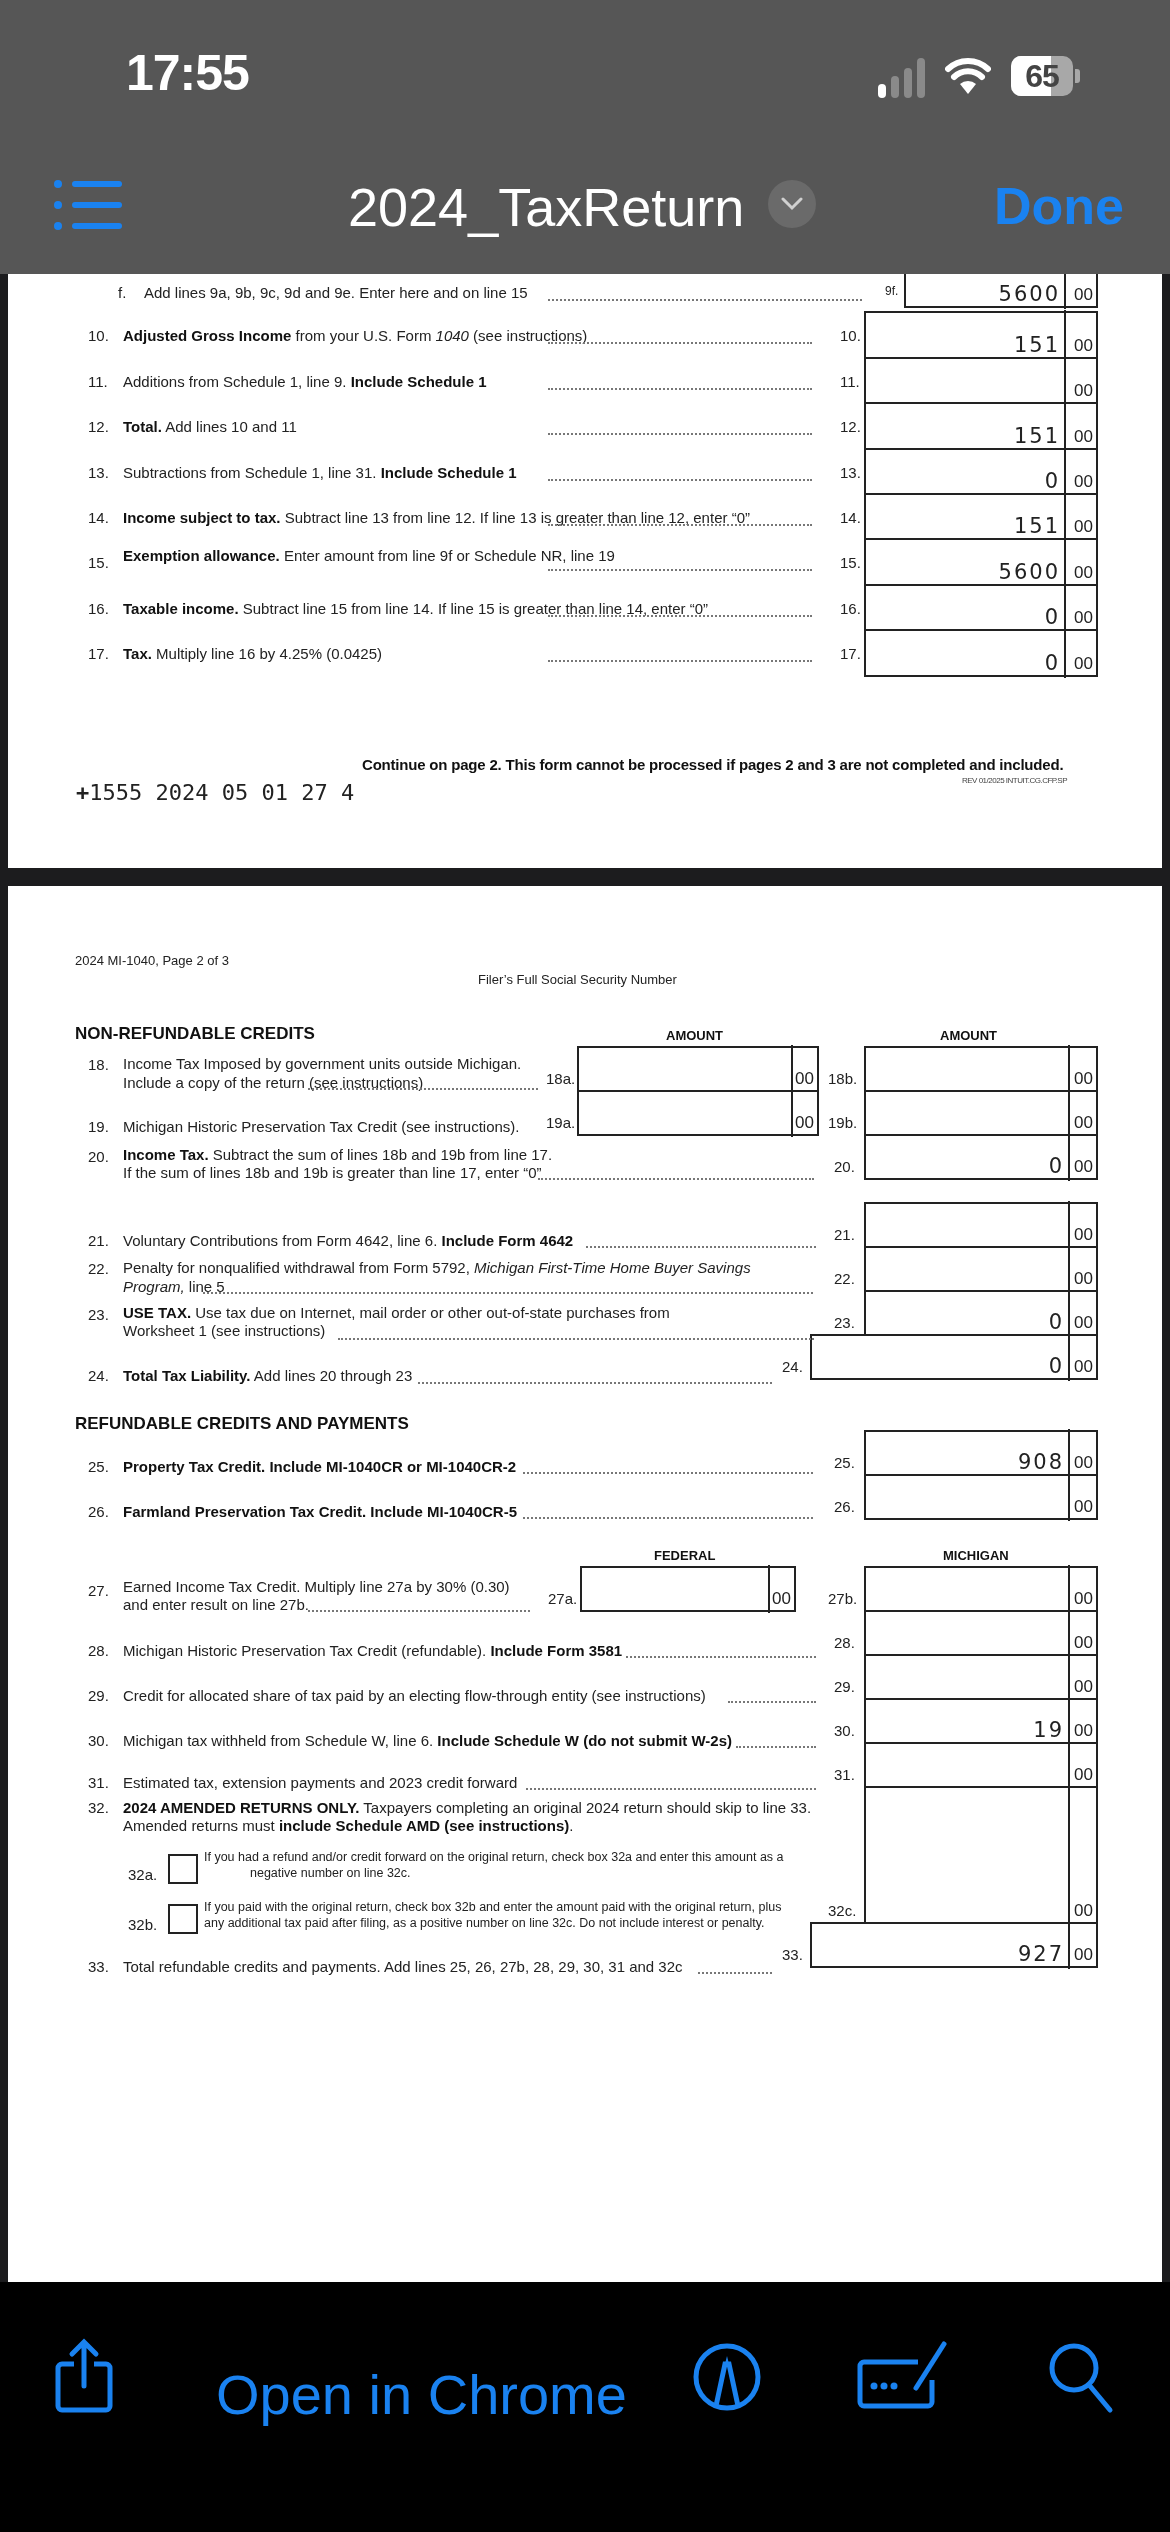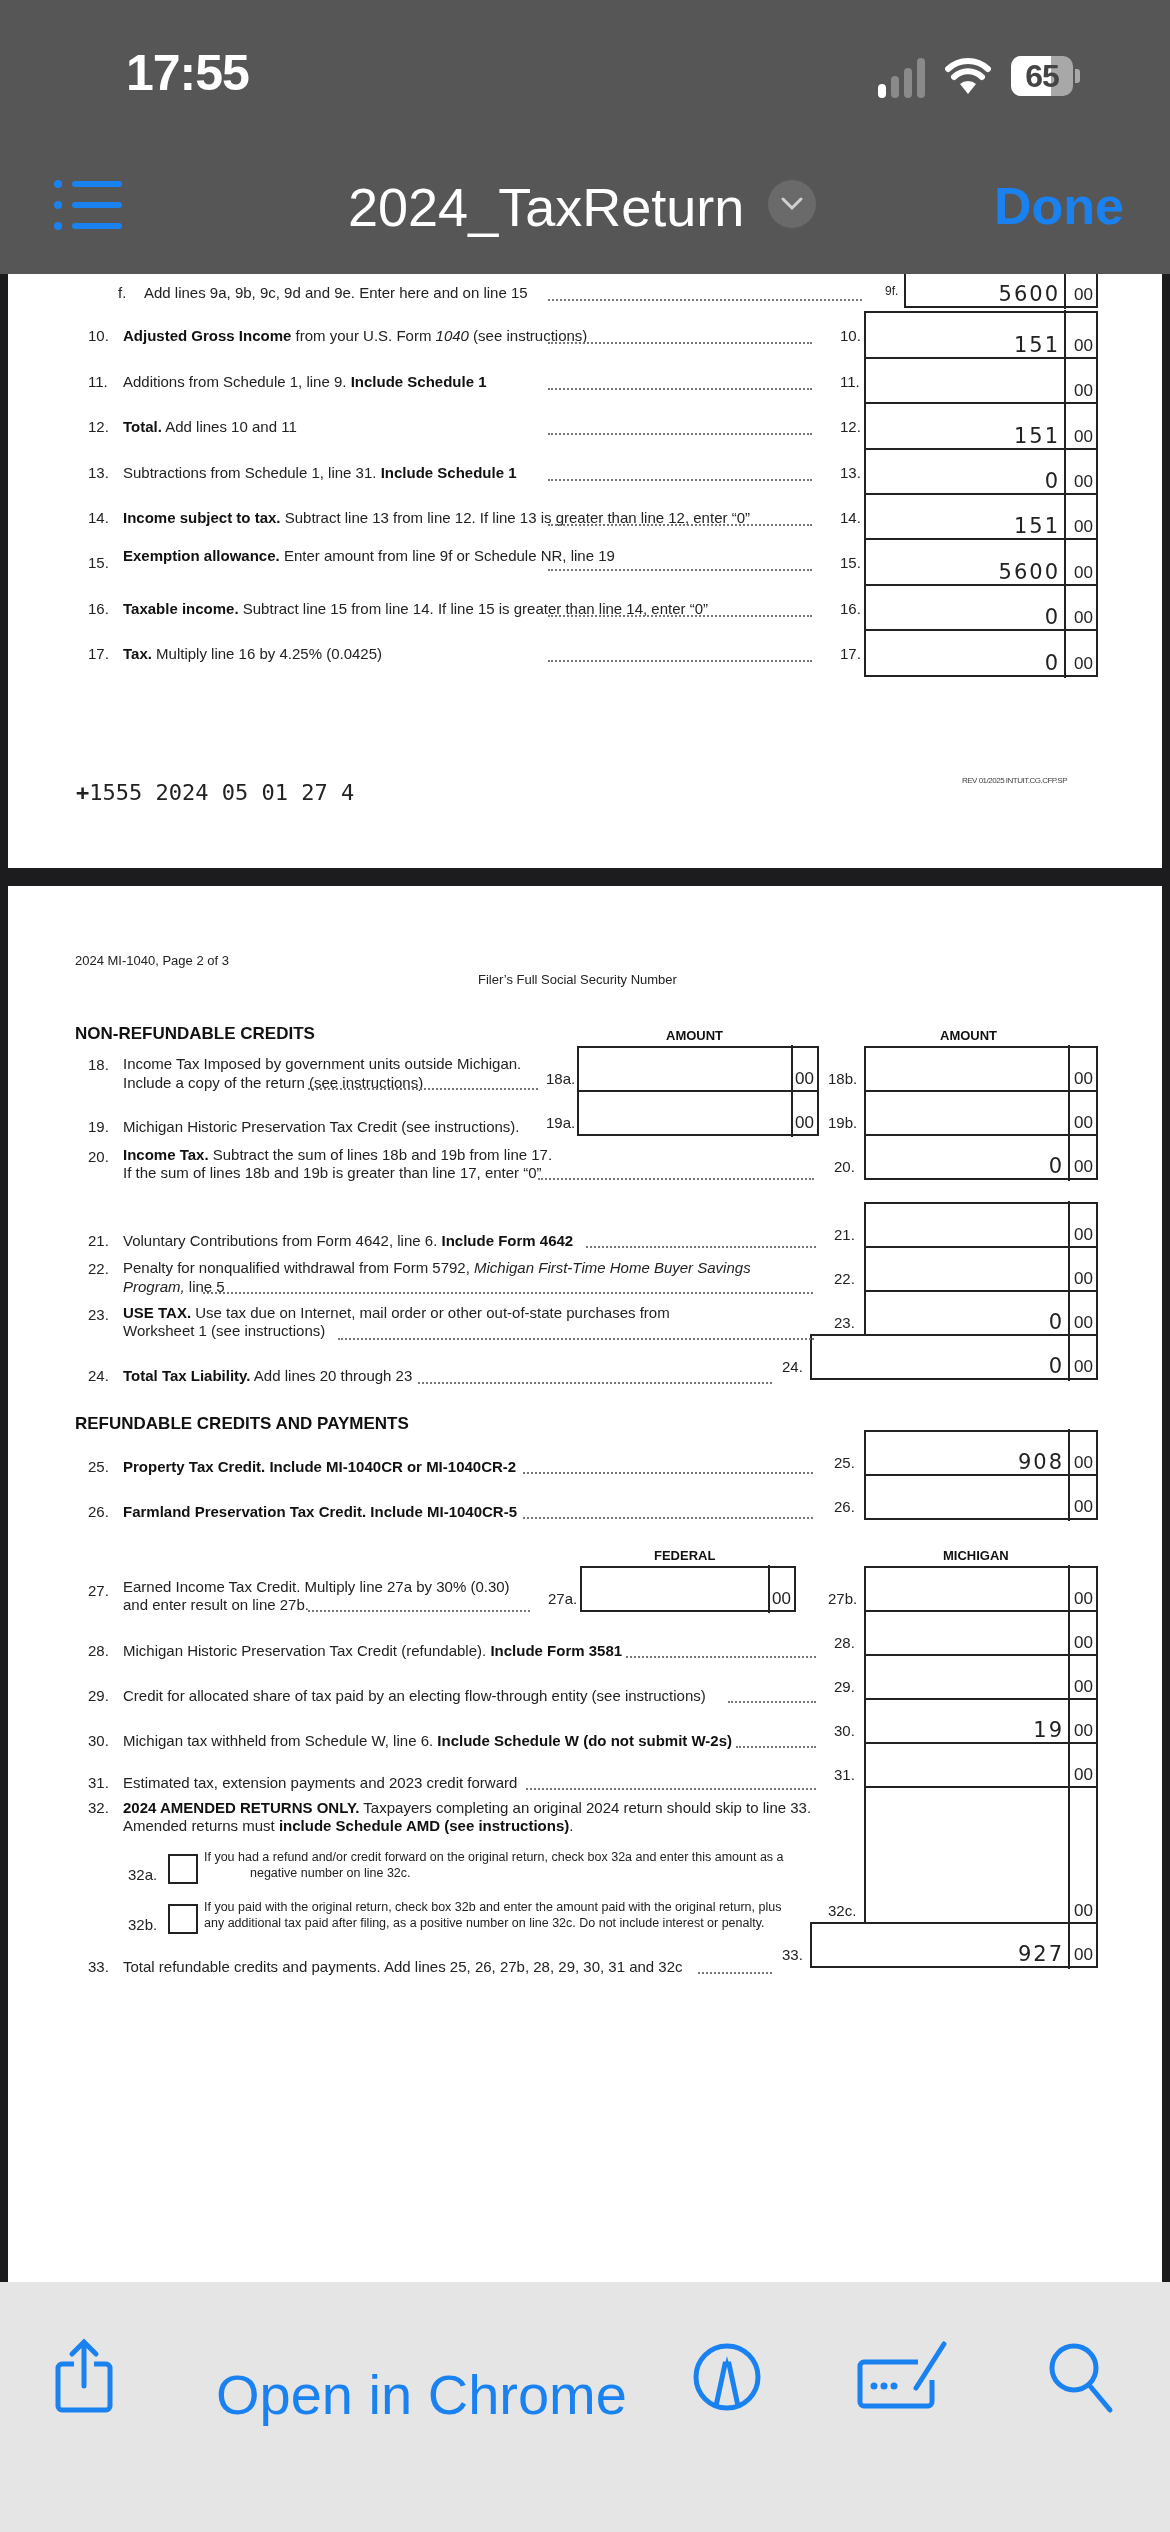--- a/index.html
+++ b/index.html
@@ -37,21 +37,21 @@
   .dots { position: absolute; border-bottom: 2px dotted #777; height: 0; }
   .box { position: absolute; border: 2.5px solid #222; background: #fff; }
   .cents { position: absolute; font-size: 17px; color: #222; }
   .val { position: absolute; font-family: "DejaVu Sans", sans-serif; font-size: 21px; letter-spacing: 2px; color: #222; text-align: right; }
   .hdr { font-size: 13px; font-weight: bold; }
   .sect { font-size: 17px; font-weight: bold; }
   .small { font-size: 12.5px; color: #222; }
   .cbox { position: absolute; width: 30px; height: 30px; border: 2px solid #222; }
 
   
-  .bottombar { position: absolute; left: 0; top: 2282px; width: 1170px; height: 250px; background: #e5e5e5; z-index: 5; }
+  .bottombar { position: absolute; left: 0; top: 2282px; width: 1170px; height: 250px; background: #000000; z-index: 5; }
   .bb-icon { position: absolute; cursor: pointer; }
   .open-chrome { position: absolute; left: 216px; top: 80px; font-size: 56px; color: #1a82f0; cursor: pointer; }
 </style>
 </head>
 <body>
 
 <div class="topbar">
   <div class="status-time">17:55</div>
   <div class="status-icons">
     <div class="signal">
@@ -173,20 +173,21 @@
       <div class="abs ln" style="left: 115px; top: 371.2px;"><b>Tax.</b><span> Multiply line 16 by 4.25% (0.0425)</span></div>
       <div class="dots" style="left: 540px; width: 264px; top: 386.2px;"></div>
       <div class="abs lnum" style="top: 371.2px; left: 832px; font-size: 15px;">17.</div>
       <div class="box" style="left: 856px; top: 355.2px; width: 234px; height: 47.4px;">
         <div style="position: absolute; top: -3px; bottom: -3px; width: 2.5px; background: rgb(34, 34, 34); right: 30px;"></div>
         <div class="val" style="right: 36px; bottom: 0px;">0</div>
         <div class="cents" style="right: 3px; bottom: 1px;">00</div>
       </div>
     </div>
 
+  <div class="abs" style="left:354px; top:482px; font-size:15px; font-weight:bold; letter-spacing:-0.2px;">Continue on page 2. This form cannot be processed if pages 2 and 3 are not completed and included.</div>
   <div class="abs" style="left:954px; top:502px; font-size:8px; color:#444; letter-spacing:-0.5px;">REV 01/2025 INTUIT.CG.CFP.SP</div>
   <div class="abs" style="left:68px; top:506px; font-family:'DejaVu Sans Mono', monospace; font-size:22px; color:#222;">
     <span style="font-weight:bold;">+</span><span>1555 2024 05 01 27 4</span>
   </div>
 </div>
 
 <div class="page page2">
   <div class="abs small" style="left:67px; top:67px; font-size:13px;">2024 MI-1040, Page 2 of 3</div>
   <div class="abs small" style="left:470px; top:86px; font-size:13px;">Filer’s Full Social Security Number</div>
 

